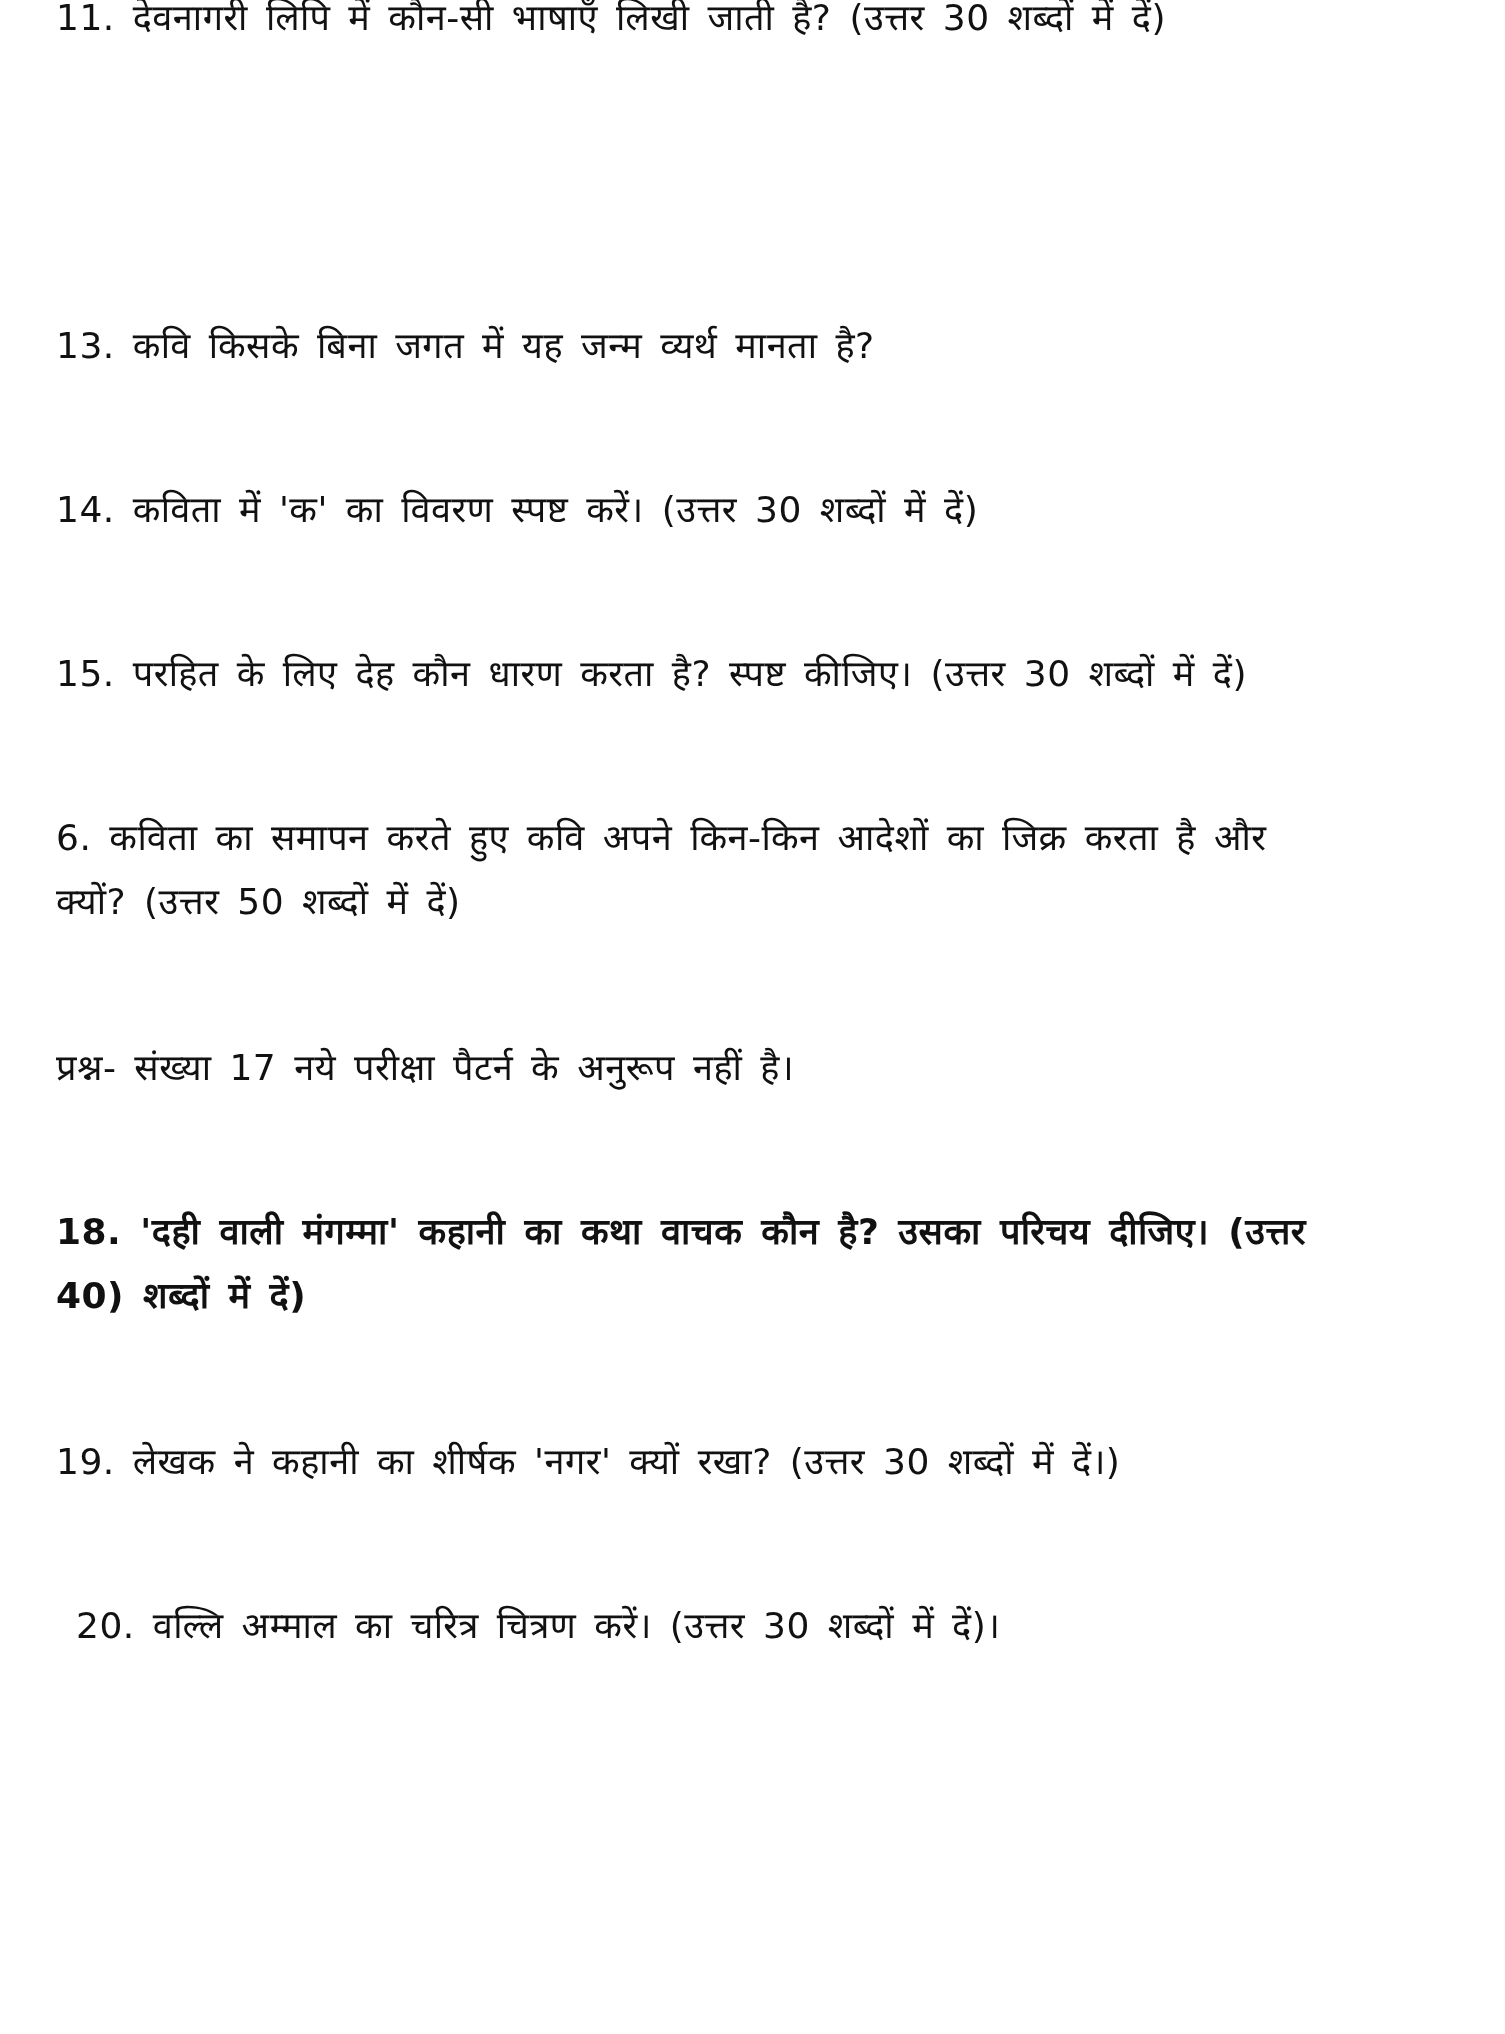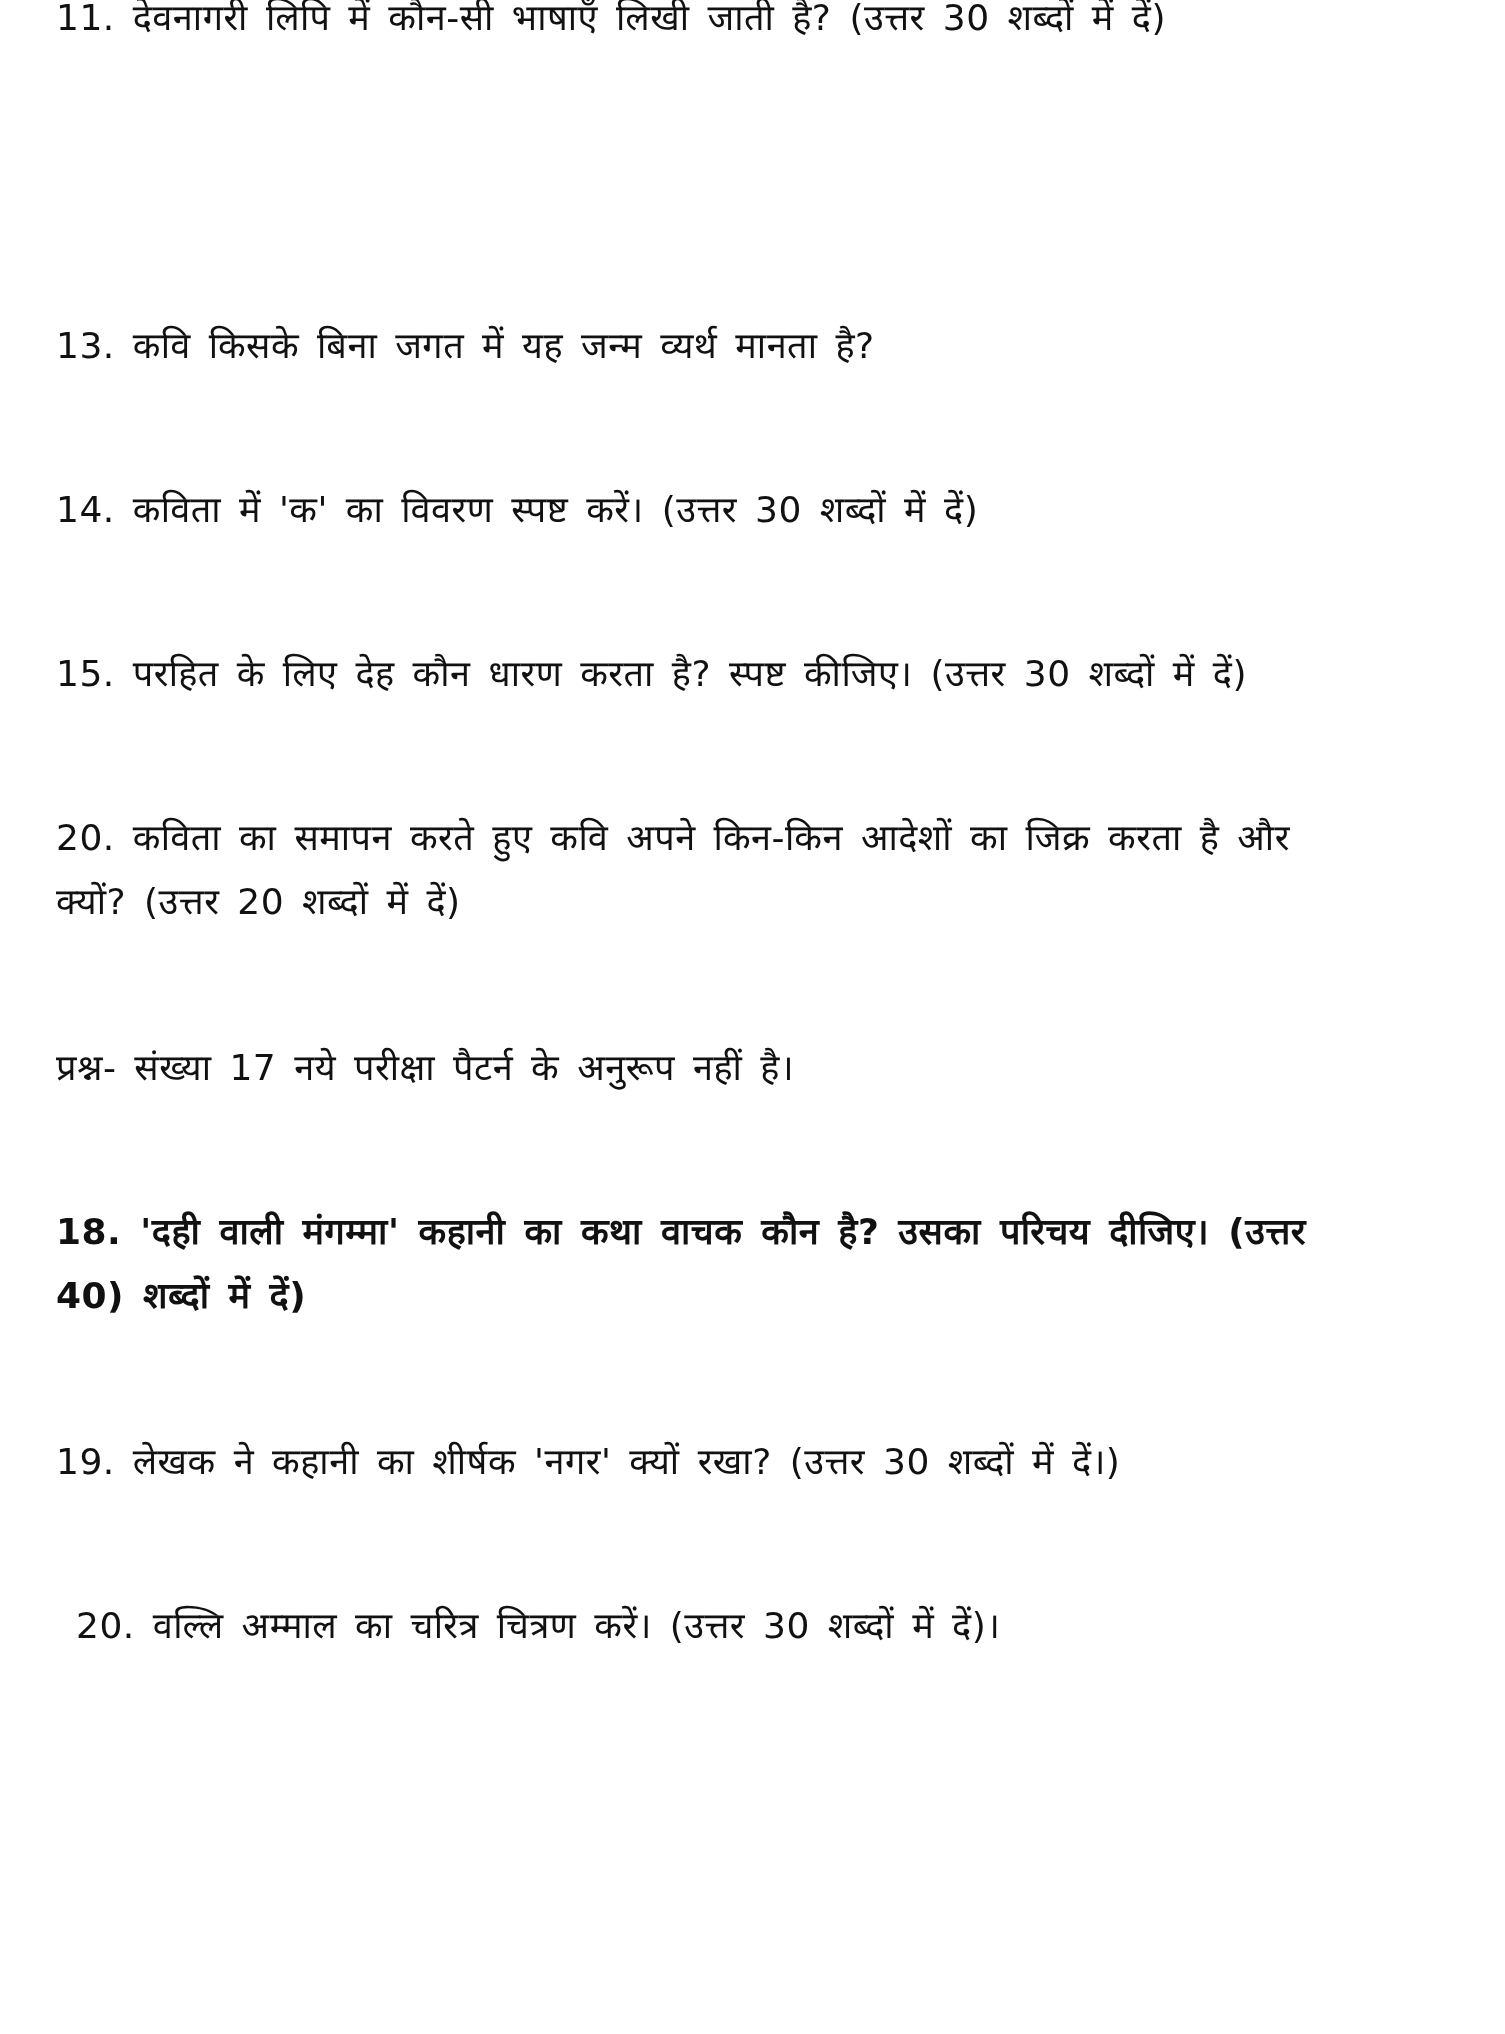--- a/index.html
+++ b/index.html
@@ -54,22 +54,22 @@
 
   <div class="q" style="top:478px;">
     <span class="line">14. कविता में 'क' का विवरण स्पष्ट करें। (उत्तर 30 शब्दों में दें)</span>
   </div>
 
   <div class="q" style="top:642px;">
     <span class="line">15. परहित के लिए देह कौन धारण करता है? स्पष्ट कीजिए। (उत्तर 30 शब्दों में दें)</span>
   </div>
 
   <div class="q" style="top:806px;">
-    <span class="line">20. कविता का समापन करते हुए कवि अपने किन-किन आदेशों का जिक्र करता है और</span>
-    <span class="line">क्यों? (उत्तर 20 शब्दों में दें)</span>
+    <span class="line">6. कविता का समापन करते हुए कवि अपने किन-किन आदेशों का जिक्र करता है और</span>
+    <span class="line">क्यों? (उत्तर 50 शब्दों में दें)</span>
   </div>
 
   <div class="q" style="top:1036px;">
     <span class="line">प्रश्न- संख्या 17 नये परीक्षा पैटर्न के अनुरूप नहीं है।</span>
   </div>
 
   <div class="q" style="top:1200px;font-weight:bold;">
     <span class="line">18. 'दही वाली मंगम्मा' कहानी का कथा वाचक कौन है? उसका परिचय दीजिए। (उत्तर</span>
     <span class="line">40) शब्दों में दें)</span>
   </div>

